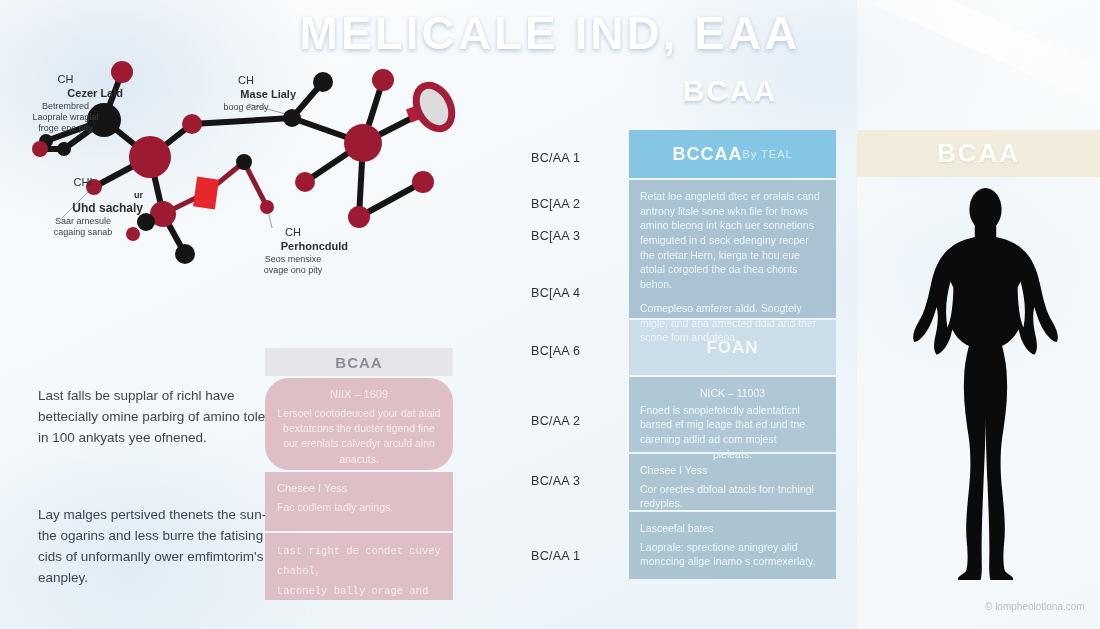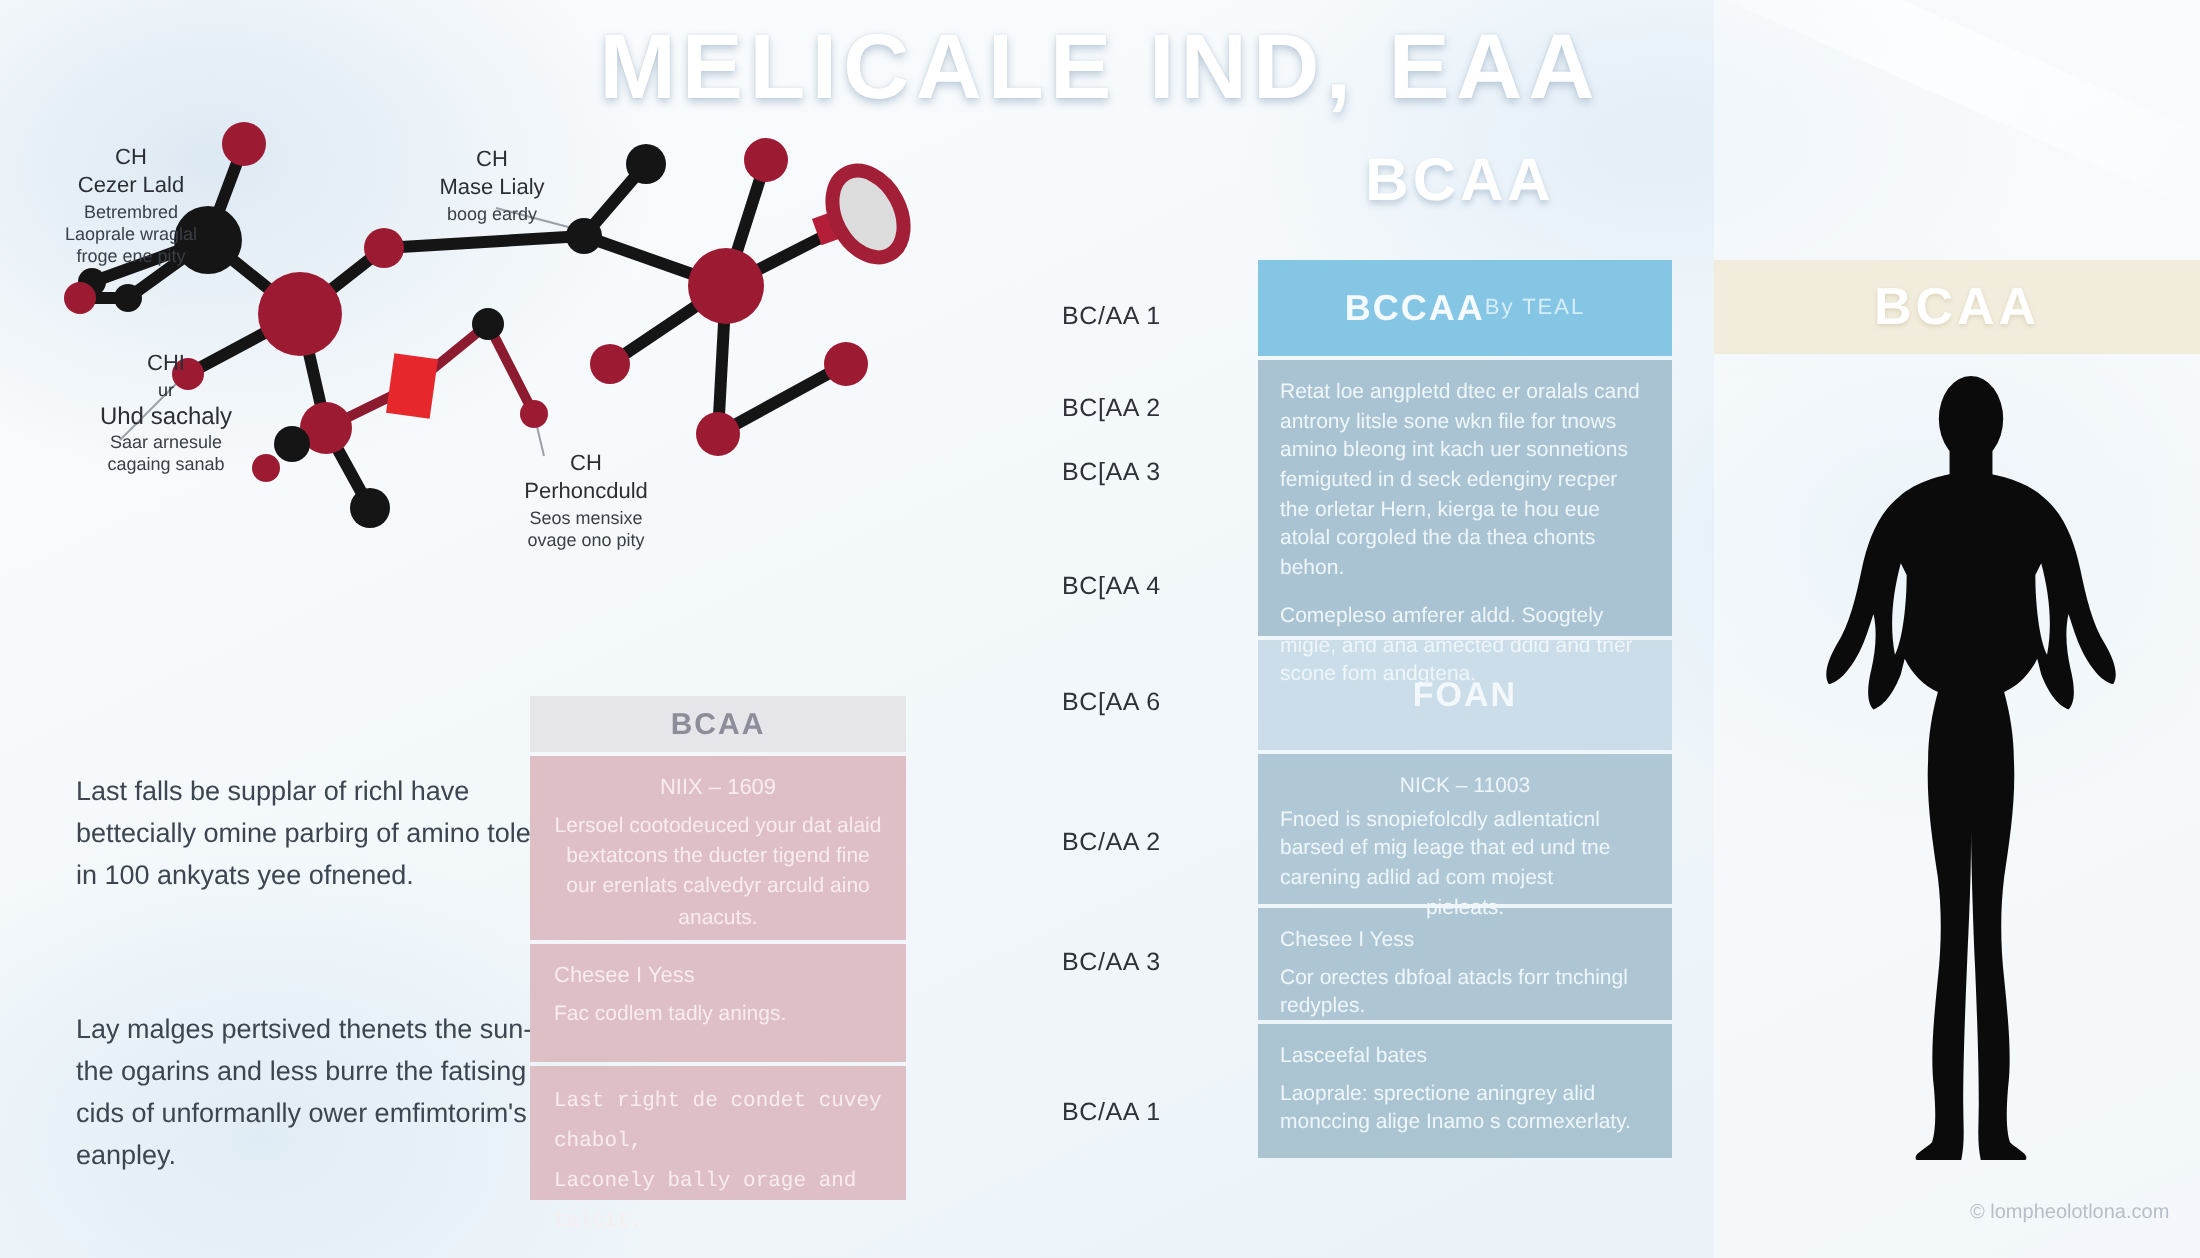--- a/index.html
+++ b/index.html
@@ -24,36 +24,36 @@
   }
   .sub-title{
     position:absolute;left:630px;top:74px;width:200px;text-align:center;
     font-size:30px;font-weight:800;letter-spacing:2px;color:#ffffff;
     text-shadow:0 2px 3px rgba(156,178,198,.6);
   }
 
   
   .mol-label{position:absolute;text-align:center;color:#2b2e33;line-height:1.25;}
   .mol-label .plain{display:block;font-size:11px;}
-  .mol-label .bold{display:block;font-size:11px;font-weight:400;}
+  .mol-label .bold{display:block;font-size:11px;font-weight:700;text-align:right;}
   .mol-label .small{display:block;font-size:9px;color:#3a3f46;}
 
   .left-para{position:absolute;left:38px;width:238px;font-size:13.5px;color:#3d4650;line-height:1.55;}
 
   .bcaa-item{position:absolute;left:531px;font-size:12.5px;color:#2e3138;letter-spacing:.3px;}
 
   
   .pink-panel{position:absolute;left:265px;top:348px;width:188px;}
   .pink-header{height:28px;background:#e6e5ea;color:#8d8d99;font-weight:700;font-size:15px;
     display:flex;align-items:center;justify-content:center;letter-spacing:1px;margin-bottom:2px;}
   .pink-box{background:#debfc5;color:#f7edef;font-size:10.5px;line-height:1.45;margin-bottom:2px;
     padding:9px 12px;box-sizing:border-box;}
   .pink-box .row-title{display:block;font-size:11px;margin-bottom:3px;}
   .pink-box.centered{text-align:center;}
-  .pb1{height:92px;}
+  .pb1{height:92px;border-radius:24px;}
   .pb2{height:59px;}
   .pb3{height:67px;font-family:Liberation Mono, monospace;}
 
   
   .blue-panel{position:absolute;left:629px;top:130px;width:207px;}
   .blue-header{height:48px;background:#85c6e5;margin-bottom:2px;text-align:center;
     display:flex;flex-direction:row;align-items:center;justify-content:center;}
   .blue-header .bh-main{font-size:18px;font-weight:800;color:#f4fafd;letter-spacing:1px;}
   .blue-header .bh-sub{font-size:11px;color:#d8edf8;letter-spacing:1px;}
   .blue-box{background:#a9c3d2;color:#eef6fa;font-size:10.5px;line-height:1.4;margin-bottom:2px;

